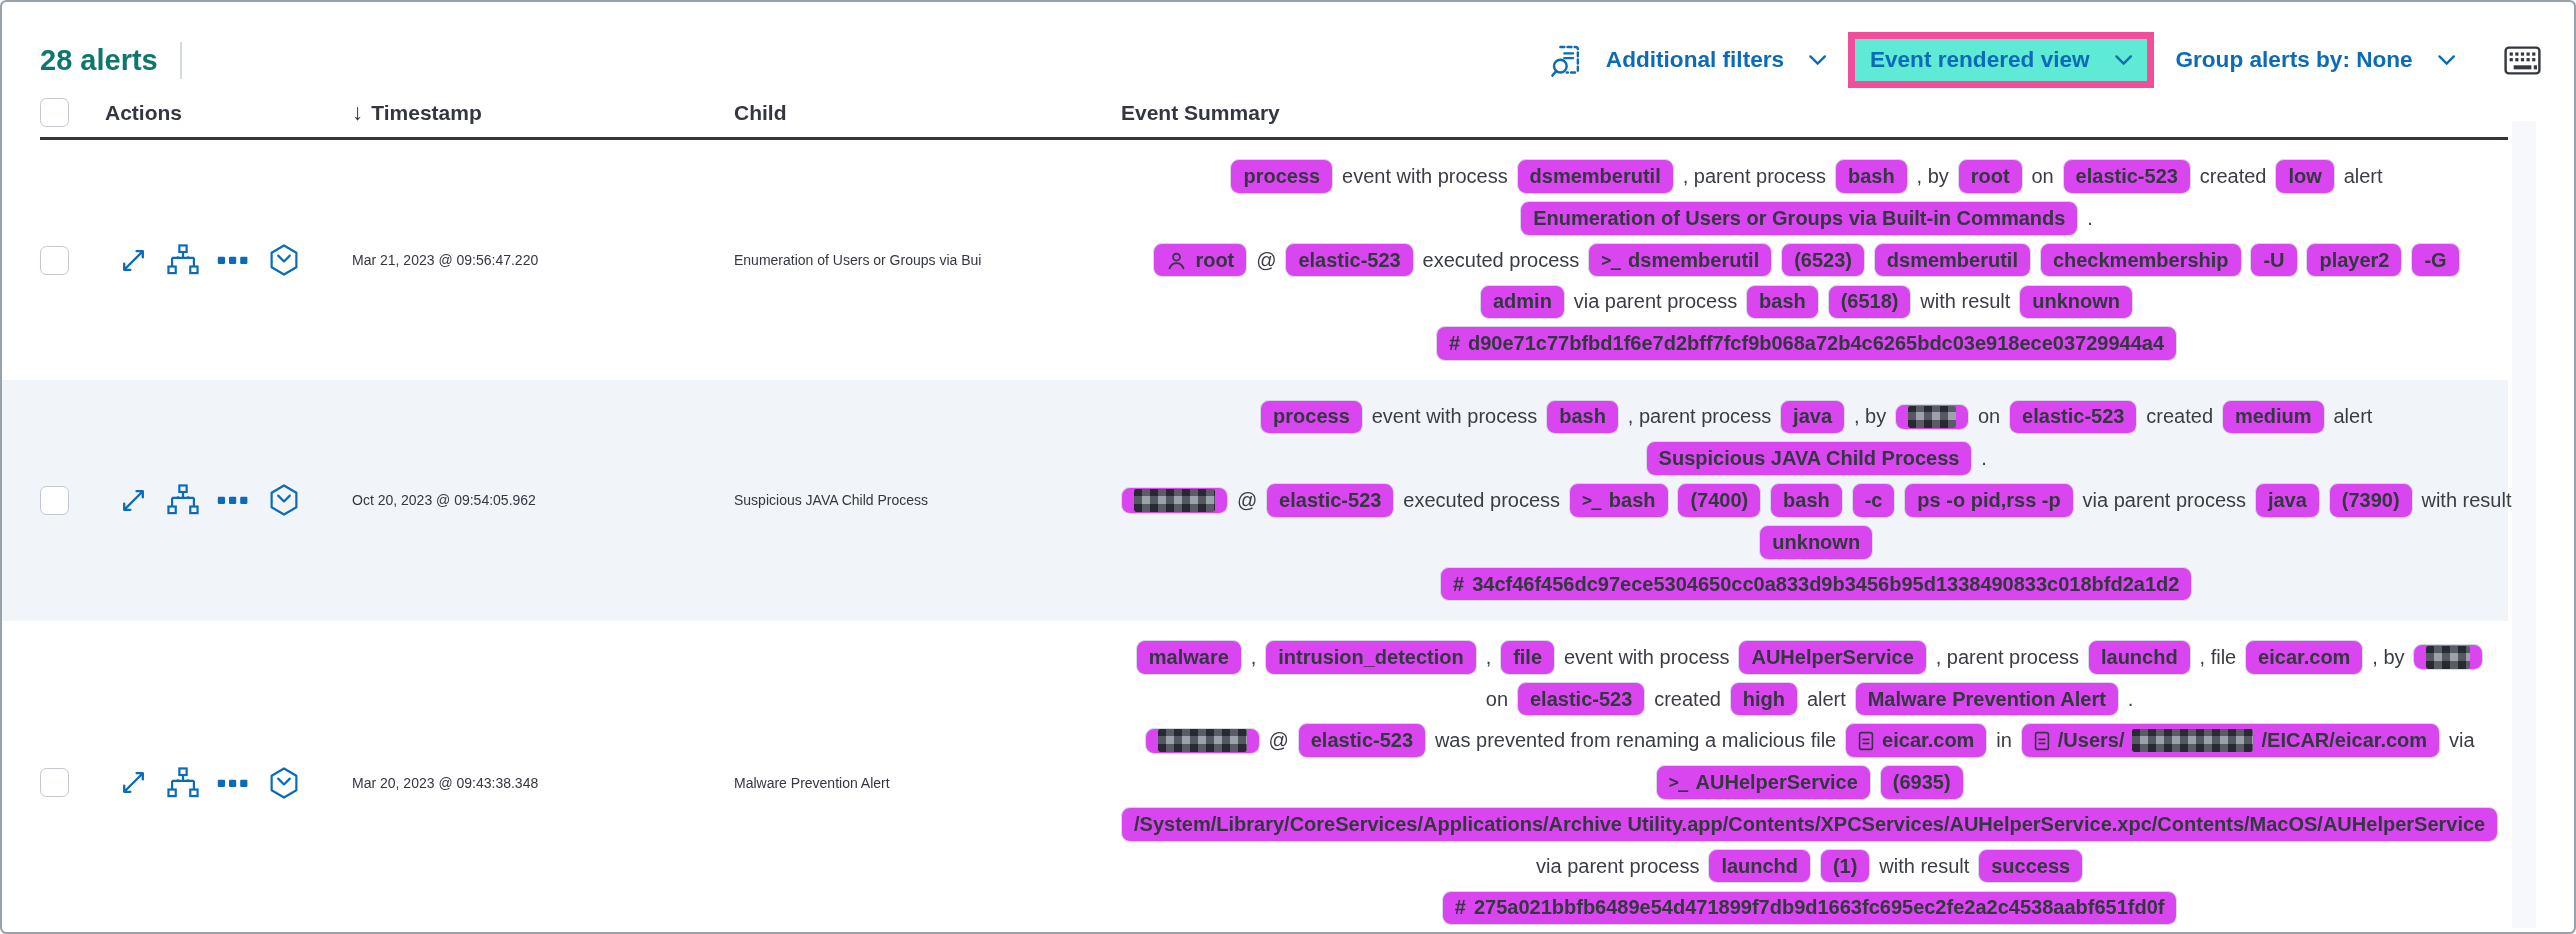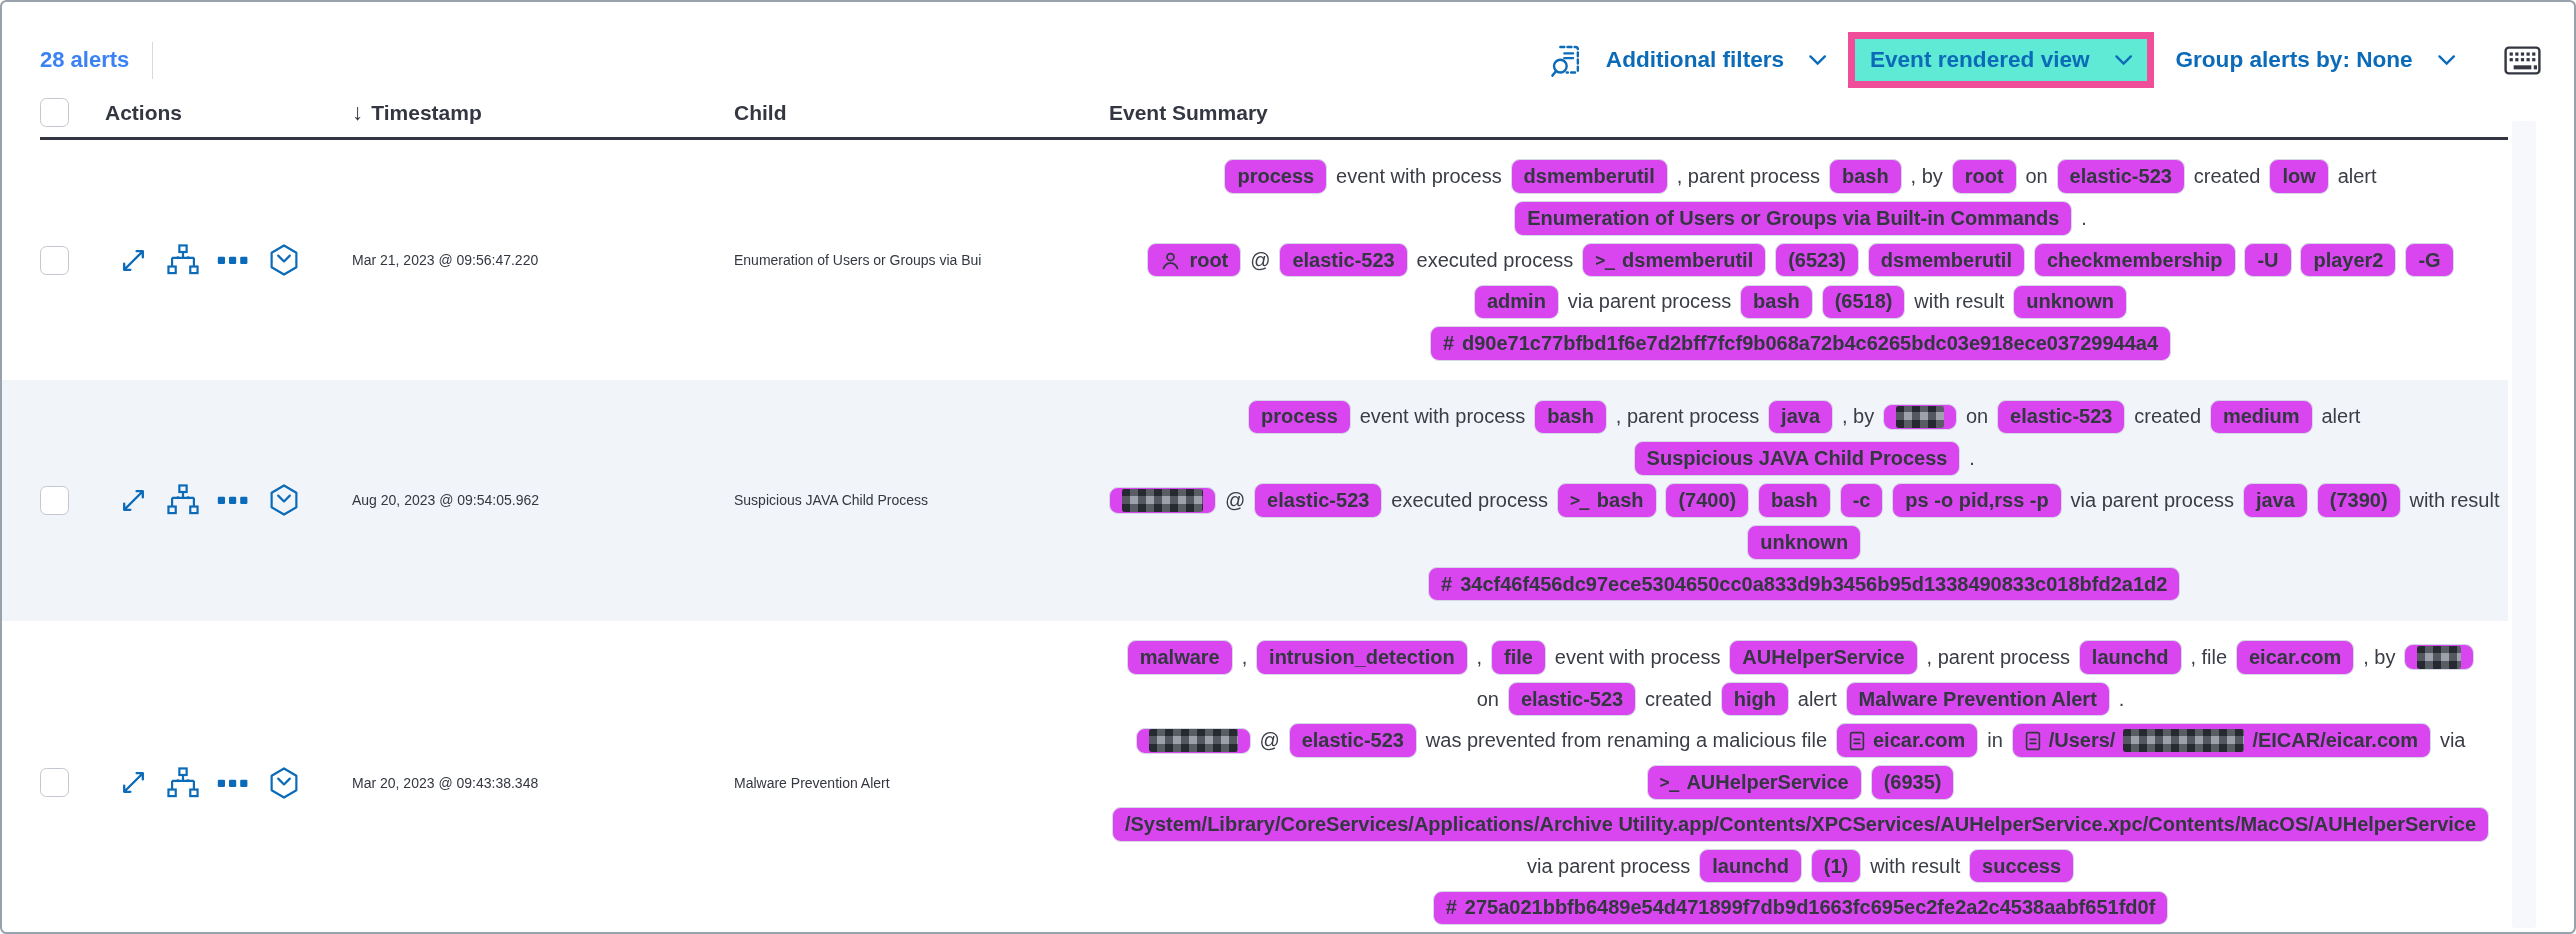--- a/index.html
+++ b/index.html
@@ -4,40 +4,40 @@
 <style>
   html,body{margin:0;padding:0;width:2576px;height:934px;overflow:hidden;background:#fff;
     font-family:"Liberation Sans","DejaVu Sans",sans-serif;color:#343741;}
   .stage{position:relative;width:2576px;height:934px;background:#fff;}
   .frame{position:absolute;inset:0;border:2.4px solid #99a1ab;border-radius:6.4px;pointer-events:none;z-index:50;}
 
   
   .toolbar{position:absolute;top:31px;left:40px;right:35px;height:58px;display:flex;
     justify-content:space-between;align-items:center;z-index:5;}
   .tb-left{display:flex;align-items:center;gap:22.6px;}
-  .alert-count{font-size:22px;font-weight:700;color:#3b82f6;}
+  .alert-count{font-size:29px;font-weight:700;color:#0f766e;}
   .vdiv{width:1.6px;height:37px;background:#d3dae6;}
   .tb-right{display:flex;align-items:center;gap:21px;}
   .blue-link{display:flex;align-items:center;gap:24px;color:#0b6bb8;font-size:22.6px;font-weight:600;cursor:pointer;white-space:nowrap;}
   .hl-box{border:7.2px solid #f04e98;background:#5eead4;padding:8px 14.5px;display:flex;align-items:center;}
   .tool-icon{display:flex;align-items:center;color:#0b6bb8;}
   .kbd-wrap{margin-left:27px;color:#343741;display:flex;align-items:center;}
 
   
   .thead{position:absolute;top:90px;left:0;right:68px;height:45px;font-weight:700;font-size:21px;color:#343741;z-index:4;}
   .thead-underline{position:absolute;top:137px;left:40px;right:68px;height:3.2px;background:#343741;z-index:4;}
   .sort-arrow{font-size:22.6px;font-weight:400;margin-right:8px;}
 
   
   .grid{display:flex;align-items:center;width:100%;box-sizing:border-box;}
   .g-check{flex:0 0 89px;padding-left:40px;box-sizing:border-box;}
   .g-actions{flex:0 0 250px;padding-left:16px;box-sizing:border-box;}
   .g-time{flex:0 0 395px;padding-left:13px;box-sizing:border-box;}
   .g-rule{flex:0 0 367px;box-sizing:border-box;white-space:nowrap;overflow:hidden;}
-  .g-summary{flex:1 1 auto;padding-left:8px;padding-right:16px;box-sizing:border-box;}
+  .g-summary{flex:1 1 auto;padding-left:8px;padding-right:16px;box-sizing:border-box;margin-left:12px;}
 
   
   .rows{position:absolute;top:140px;left:0;right:68px;z-index:3;}
   .erow{padding:19.3px 0;}
   .erow:nth-child(2){background:#f1f4f9;}
   .acticons{display:flex;align-items:center;gap:17.7px;padding-left:29px;}
   .aicon{display:flex;align-items:center;color:#0b6bb8;cursor:pointer;}
   .aicon svg{display:block;}
   .cbox{width:27px;height:27px;border:1.6px solid #c3c8d0;border-radius:6.4px;background:#fff;cursor:pointer;}
   .cell-text{font-size:14px;color:#343741;}
@@ -244,21 +244,21 @@
               <rect x="30" y="16" width="9" height="9" rx="1.5"></rect>
         </svg>
       </span>
       <span class="aicon">
         <svg width="32" height="32" viewBox="0 0 44 44" fill="none" stroke="currentColor" stroke-width="3" stroke-linejoin="round">
           <path d="M22 2 39 12v20L22 42 5 32V12Z"></path>
           <path d="M14 16l8 8 8-8" stroke-linecap="round"></path>
         </svg>
       </span>
     </div>
-    <div class="g-time cell-text">Aug 20, 2023 @ 09:54:05.962</div>
+    <div class="g-time cell-text">Oct 20, 2023 @ 09:54:05.962</div>
     <div class="g-rule cell-text">Suspicious JAVA Child Process</div>
     <div class="g-summary">
           <div class="sline">
             <span class="ebadge">process</span>
             <span class="plain">event with process</span>
             <span class="ebadge">bash</span>
             <span class="plain">, parent process</span>
             <span class="ebadge">java</span>
             <span class="plain">, by</span>
             <span class="ebadge">

